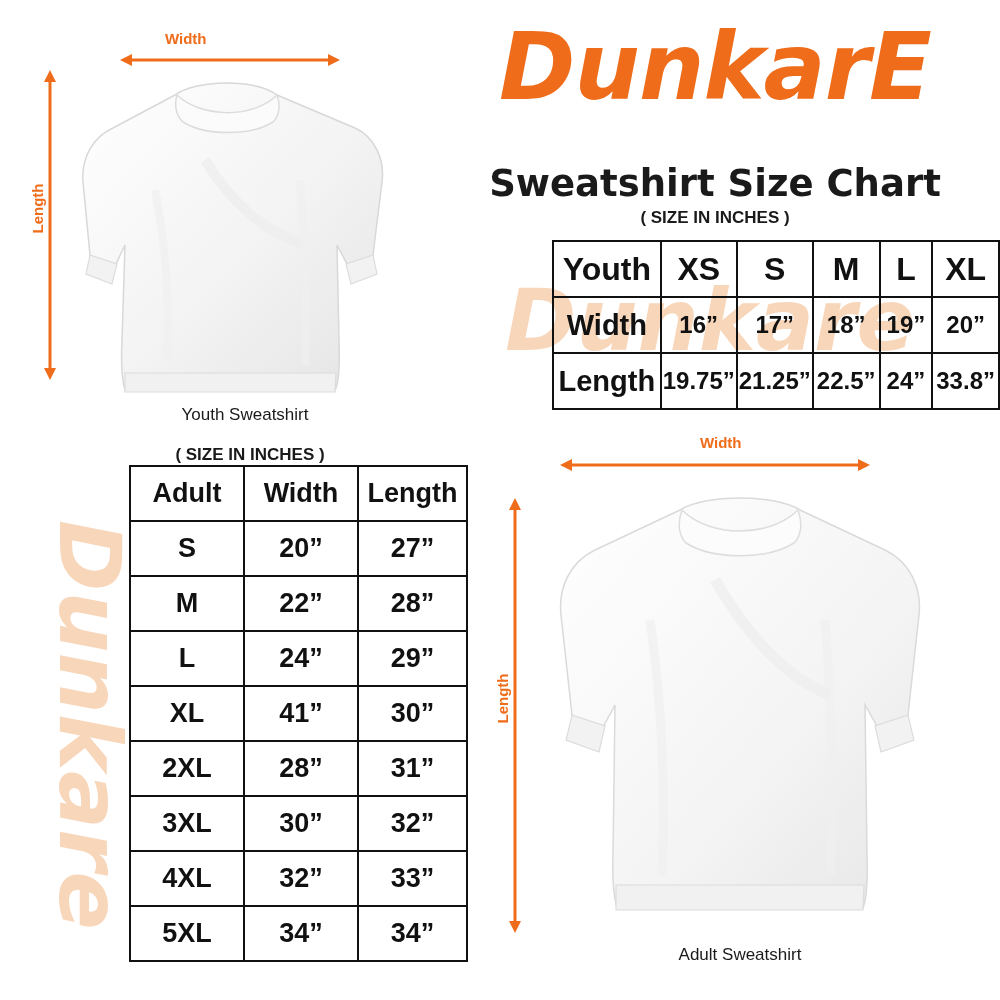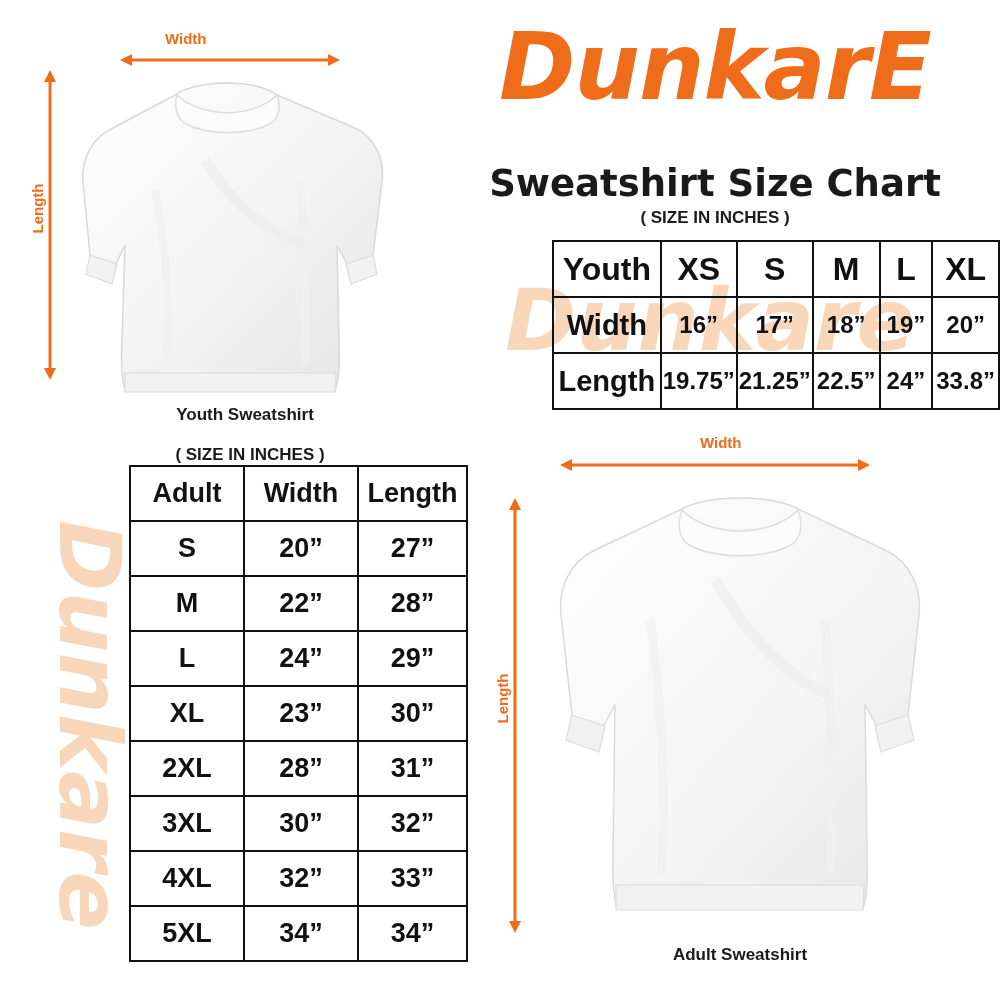--- a/index.html
+++ b/index.html
@@ -123,21 +123,21 @@
   #adult-table td.c1 { width: 110px; }
   #adult-table td.c2 { width: 105px; }
   #adult-table tr.row-head td { font-size: 27px; }
 
   
   .shirt-wrap { position: absolute; z-index: 1; }
   .caption {
     position: absolute;
     text-align: center;
     font-size: 17px;
-    font-weight: bold;
+    font-weight: normal;
     color: #1a1a1a;
   }
 
   
   .arrow-label {
     position: absolute;
     font-size: 15px;
     font-weight: bold;
     color: #ef6c1a;
   }
@@ -247,21 +247,21 @@
       <td class="c1">22”</td>
       <td class="c2">28”</td>
     </tr>
     <tr>
       <td class="c0">L</td>
       <td class="c1">24”</td>
       <td class="c2">29”</td>
     </tr>
     <tr>
       <td class="c0">XL</td>
-      <td class="c1">23”</td>
+      <td class="c1">41”</td>
       <td class="c2">30”</td>
     </tr>
     <tr>
       <td class="c0">2XL</td>
       <td class="c1">28”</td>
       <td class="c2">31”</td>
     </tr>
     <tr>
       <td class="c0">3XL</td>
       <td class="c1">30”</td>

